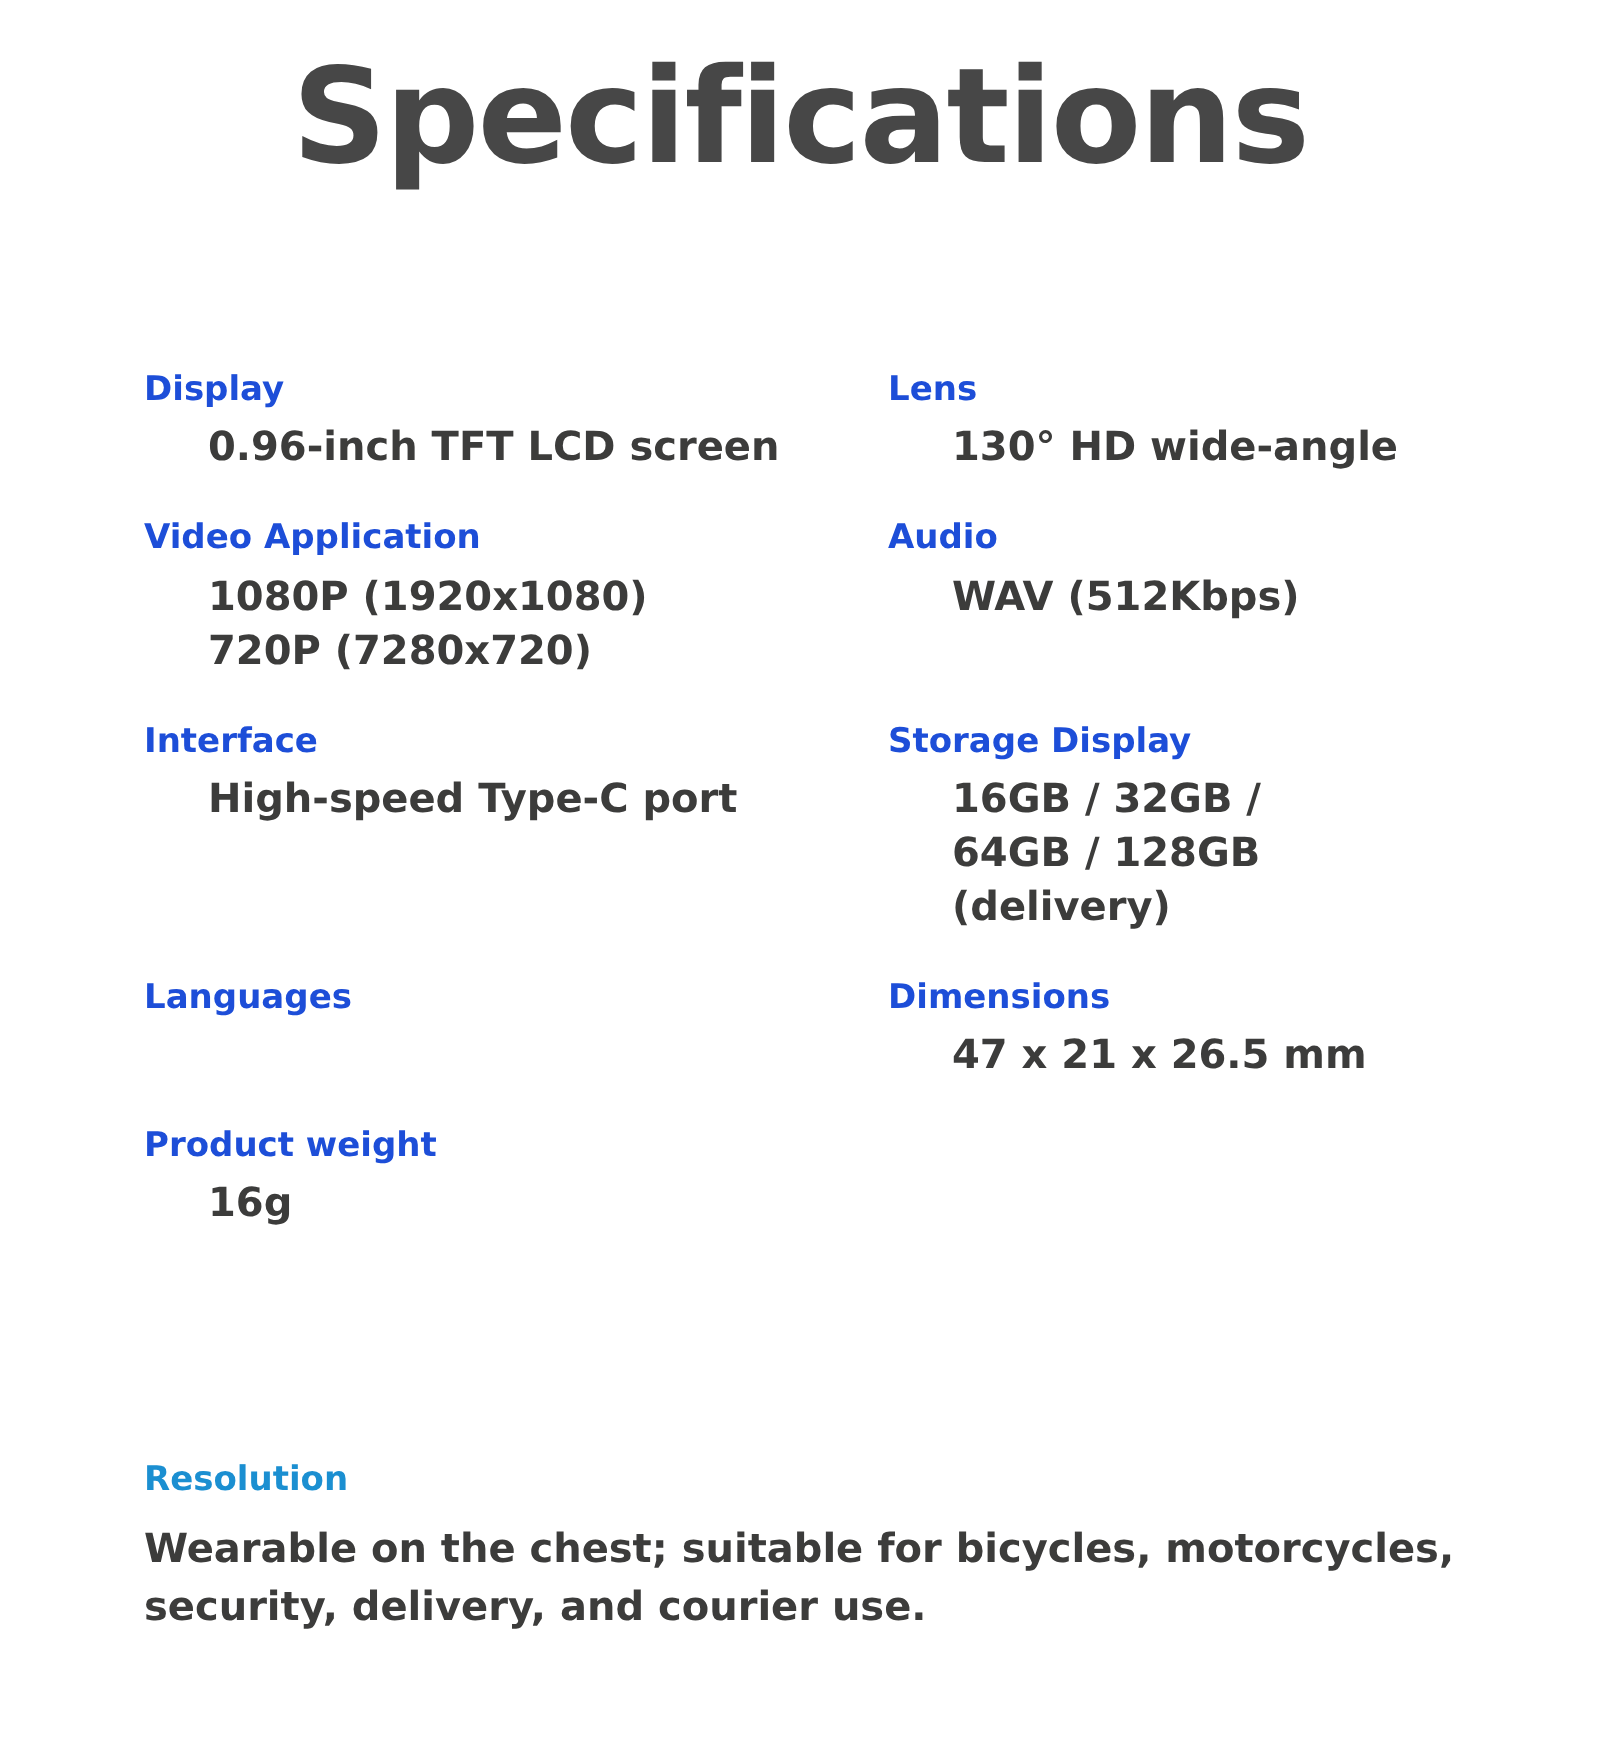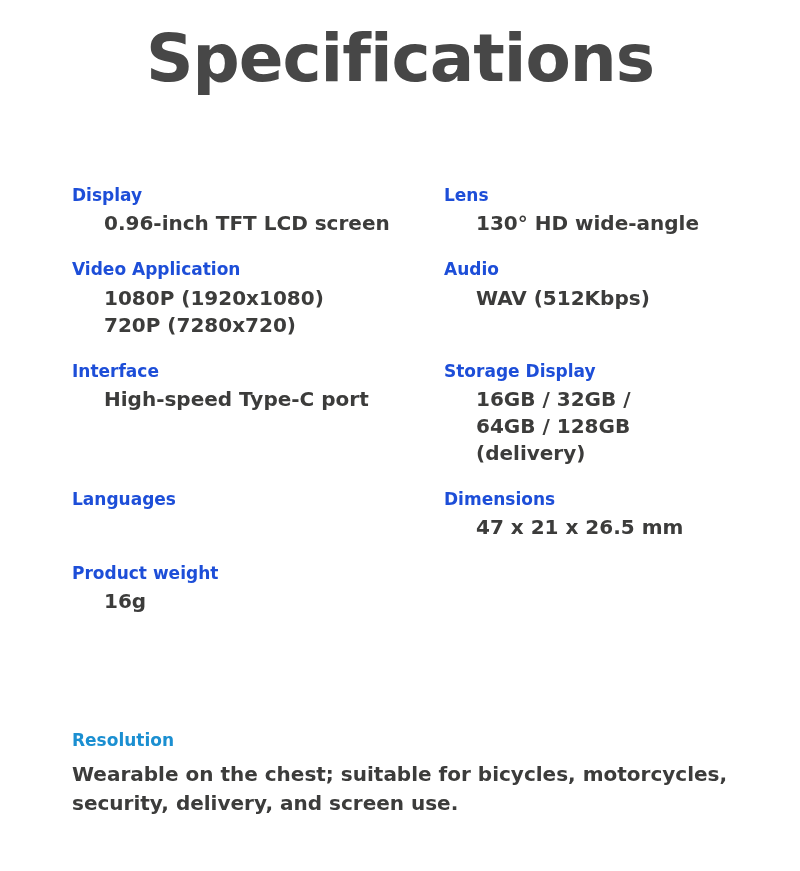--- a/index.html
+++ b/index.html
@@ -133,16 +133,16 @@
     <div class="spec-cell">
       <div class="spec-label">Product weight</div>
       <div class="spec-value">16g</div>
     </div>
 
   </div>
 
   <div class="application">
     <div class="app-label">Resolution</div>
     <div class="app-value">Wearable on the chest; suitable for bicycles, motorcycles,
-security, delivery, and screen use.</div>
+security, delivery, and courier use.</div>
   </div>
 
 </div>
 
 </body></html>

